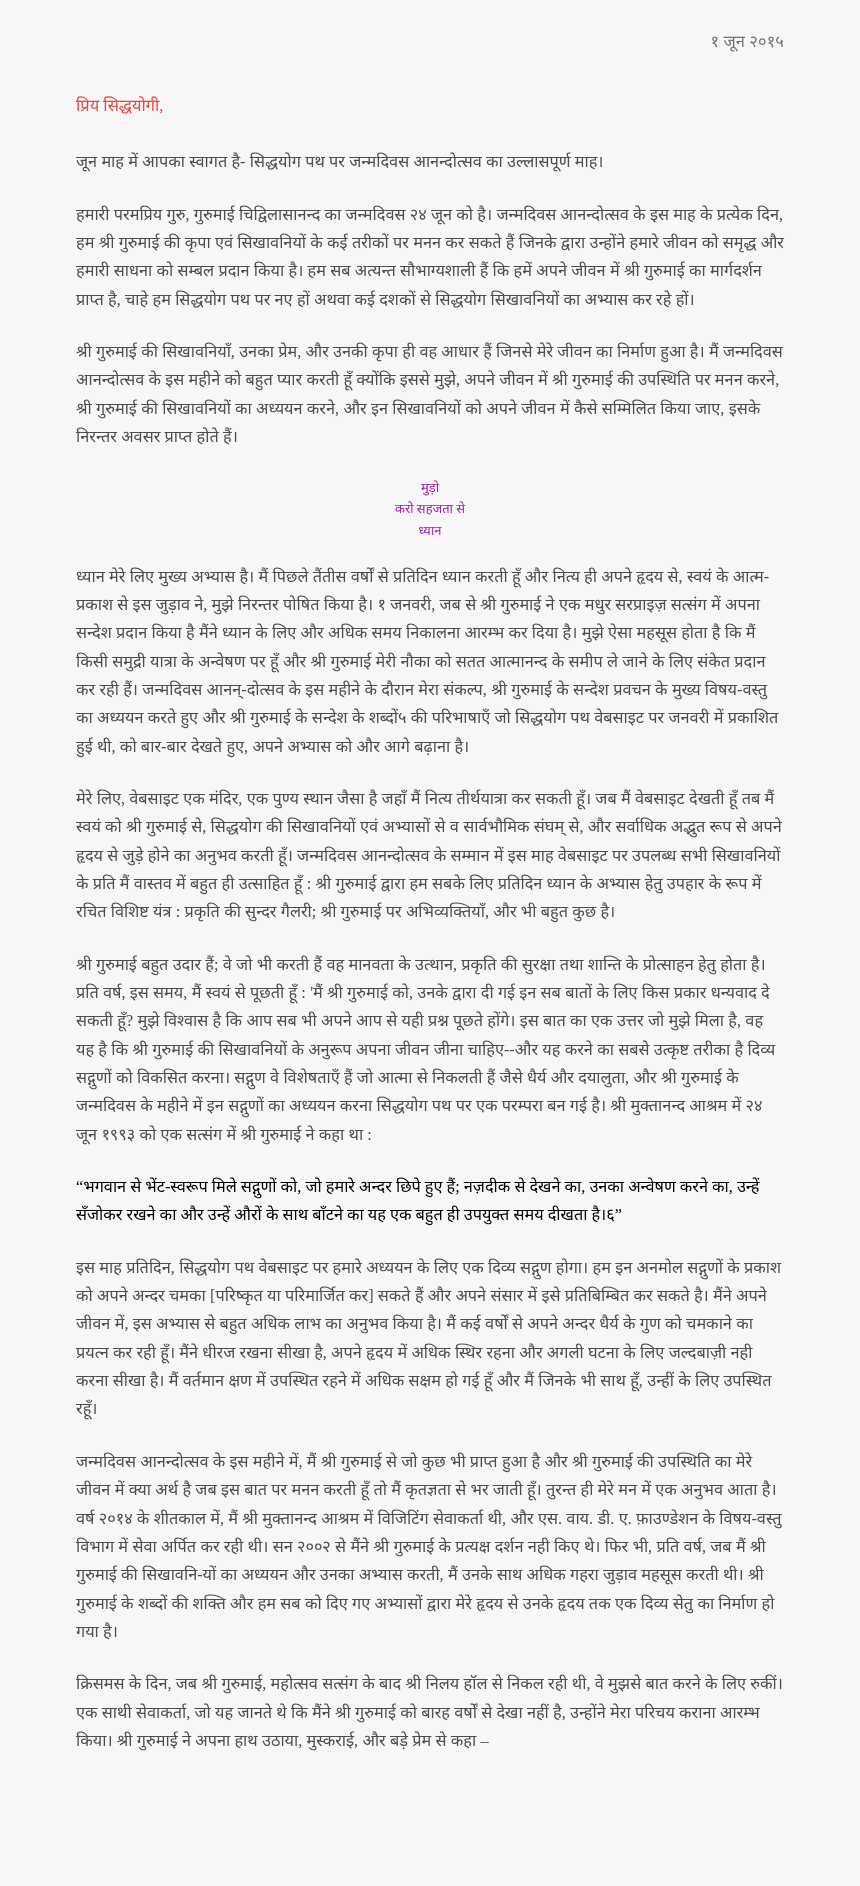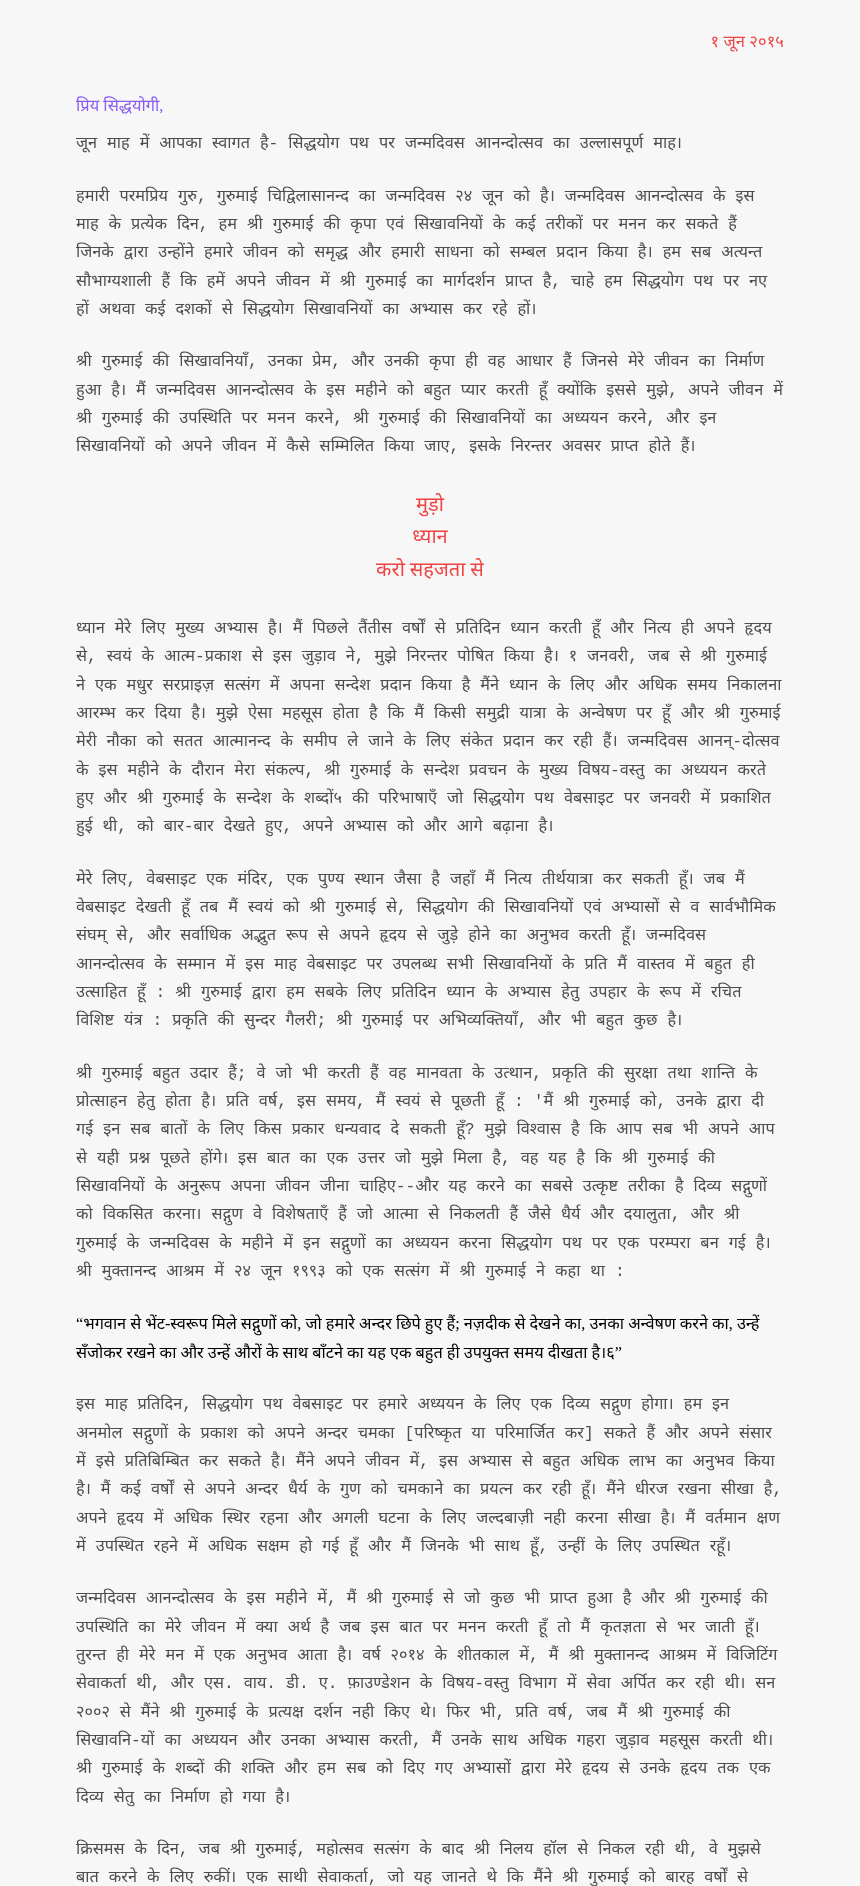--- a/index.html
+++ b/index.html
@@ -25,45 +25,44 @@
   .inner {
     margin: 0 auto;
     width: 708px;          
     padding-top: 30px;
     box-sizing: border-box;
   }
   .date-line {
     text-align: right;
     font-size: 16.5px;
     line-height: 1.5;
-    color: #ef4444;
+    color: #737373;
     margin: 0 0 38px 0;
     letter-spacing: 0.1px;
   }
   .salutation {
     font-size: 16.5px;
     line-height: 1.55;
-    margin: 0 0 12px 0;
-    color: #8b5cf6;
+    margin: 0 0 30px 0;
+    color: #ef4444;
   }
   p.para {
     font-size: 16.3px;
     line-height: 1.74;
     margin: 0 0 24px 0;
     text-align: left;
     color: #4d4d4d;
     word-spacing: 0.2px;
-    font-family: Liberation Mono, monospace;
   }
   .verse {
-    margin: 26px 0 30px 0;
+    margin: 26px 0 22px 0;
     text-align: center;
-    font-size: 20px;
+    font-size: 13px;
     line-height: 1.62;
-    color: #ef4444;
+    color: #a21caf;
   }
   .verse .vline {
     display: block;
   }
   .quote {
     font-size: 16.3px;
     line-height: 1.74;
     margin: 0 0 24px 0;
     color: #000000;
   }
@@ -77,22 +76,22 @@
     <div class="date-line">१ जून २०१५</div>
 
     <div class="salutation">प्रिय सिद्धयोगी,</div>
 
     <p class="para">जून माह में आपका स्वागत है- सिद्धयोग पथ पर जन्मदिवस आनन्दोत्सव  का उल्लासपूर्ण माह।</p>
     <p class="para">हमारी परमप्रिय गुरु, गुरुमाई चिद्विलासानन्द का जन्मदिवस २४ जून को है। जन्मदिवस आनन्दोत्सव  के इस माह के प्रत्येक दिन, हम श्री गुरुमाई की कृपा एवं सिखावनियों के कई तरीकों पर मनन कर सकते हैं जिनके द्वारा उन्होंने हमारे जीवन को समृद्ध और हमारी साधना  को सम्बल प्रदान किया है। हम सब अत्यन्त सौभाग्यशाली हैं कि हमें अपने जीवन में श्री गुरुमाई का मार्गदर्शन प्राप्त है, चाहे हम सिद्धयोग पथ पर नए हों अथवा कई दशकों से सिद्धयोग सिखावनियों का अभ्यास कर रहे हों।</p>
     <p class="para">श्री गुरुमाई की सिखावनियाँ, उनका प्रेम, और उनकी कृपा ही वह आधार हैं जिनसे मेरे जीवन का निर्माण  हुआ है। मैं जन्मदिवस आनन्दोत्सव  के इस महीने को बहुत प्यार करती हूँ क्योंकि इससे मुझे, अपने जीवन में श्री गुरुमाई की उपस्थिति पर मनन करने, श्री गुरुमाई की सिखावनियों का अध्ययन करने, और इन सिखावनियों को अपने जीवन में कैसे सम्मिलित किया जाए, इसके निरन्तर अवसर प्राप्त होते हैं।</p>
 
     <div class="verse">
       <span class="vline">मुड़ो</span>
+      <span class="vline">करो सहजता से</span>
       <span class="vline">ध्यान</span>
-      <span class="vline">करो सहजता से</span>
     </div>
 
     <p class="para">ध्यान मेरे लिए मुख्य अभ्यास है। मैं पिछले तैंतीस वर्षों से प्रतिदिन ध्यान करती हूँ और नित्य ही अपने हृदय से, स्वयं के आत्म-प्रकाश से इस जुड़ाव ने, मुझे निरन्तर पोषित किया है। १ जनवरी, जब से श्री गुरुमाई ने एक मधुर सरप्राइज़ सत्संग  में अपना सन्देश प्रदान किया है मैंने ध्यान के लिए और अधिक समय निकालना आरम्भ कर दिया है। मुझे ऐसा महसूस होता है कि मैं किसी समुद्री यात्रा के अन्वेषण पर हूँ और श्री गुरुमाई मेरी नौका को सतत आत्मानन्द के समीप ले जाने के लिए संकेत प्रदान कर रही हैं। जन्मदिवस आनन्-दोत्सव  के इस महीने के दौरान मेरा संकल्प, श्री गुरुमाई के सन्देश प्रवचन के मुख्य विषय-वस्तु का अध्ययन करते हुए और श्री गुरुमाई के सन्देश के शब्दों५  की परिभाषाएँ जो सिद्धयोग पथ वेबसाइट पर जनवरी में प्रकाशित हुई थी, को बार-बार देखते हुए, अपने अभ्यास को और आगे बढ़ाना है।</p>
     <p class="para">मेरे लिए, वेबसाइट एक मंदिर, एक पुण्य स्थान जैसा है जहाँ मैं नित्य तीर्थयात्रा कर सकती हूँ। जब मैं वेबसाइट देखती हूँ तब मैं स्वयं को श्री गुरुमाई से, सिद्धयोग की सिखावनियों एवं अभ्यासों से व सार्वभौमिक संघम् से, और सर्वाधिक अद्भुत रूप से अपने हृदय से जुड़े होने का अनुभव करती हूँ। जन्मदिवस आनन्दोत्सव  के सम्मान में इस माह वेबसाइट पर उपलब्ध सभी सिखावनियों के प्रति मैं वास्तव में बहुत ही उत्साहित हूँ : श्री गुरुमाई द्वारा हम सबके लिए प्रतिदिन ध्यान के अभ्यास हेतु उपहार के रूप में रचित विशिष्ट यंत्र : प्रकृति की सुन्दर गैलरी; श्री गुरुमाई पर अभिव्यक्तियाँ, और भी बहुत कुछ है।</p>
     <p class="para">श्री गुरुमाई बहुत उदार हैं; वे जो भी करती हैं वह मानवता के उत्थान, प्रकृति की सुरक्षा तथा शान्ति के प्रोत्साहन हेतु होता है। प्रति वर्ष, इस समय, मैं स्वयं से पूछती हूँ : 'मैं श्री गुरुमाई को, उनके द्वारा दी गई इन सब बातों के लिए किस प्रकार धन्यवाद दे सकती हूँ? मुझे विश्वास है कि आप सब भी अपने आप से यही प्रश्न पूछते होंगे। इस बात का एक उत्तर जो मुझे मिला है, वह यह है कि श्री गुरुमाई की सिखावनियों के अनुरूप अपना जीवन जीना चाहिए--और यह करने का सबसे उत्कृष्ट तरीका है दिव्य सद्गुणों को विकसित करना। सद्गुण वे विशेषताएँ हैं जो आत्मा से निकलती हैं जैसे धैर्य और दयालुता, और श्री गुरुमाई के जन्मदिवस के महीने में इन सद्गुणों का अध्ययन करना सिद्धयोग पथ पर एक परम्परा बन गई है। श्री मुक्तानन्द आश्रम में २४ जून १९९३ को एक सत्संग में श्री गुरुमाई ने कहा था :</p>
 
     <p class="quote">“भगवान से भेंट-स्वरूप मिले सद्गुणों को, जो हमारे अन्दर छिपे हुए हैं; नज़दीक से देखने का, उनका अन्वेषण करने का, उन्हें सँजोकर रखने का और उन्हें औरों के साथ बाँटने का यह एक बहुत ही उपयुक्त समय दीखता है।६”</p>
 
     <p class="para">इस माह प्रतिदिन, सिद्धयोग पथ वेबसाइट पर हमारे अध्ययन के लिए एक दिव्य सद्गुण होगा। हम इन अनमोल सद्गुणों के प्रकाश को अपने अन्दर चमका [परिष्कृत या परिमार्जित कर] सकते हैं और अपने संसार में इसे प्रतिबिम्बित कर सकते है। मैंने अपने जीवन में, इस अभ्यास से बहुत अधिक लाभ का अनुभव किया है। मैं कई वर्षों से अपने अन्दर धैर्य के गुण को चमकाने का प्रयत्न कर रही हूँ। मैंने धीरज रखना सीखा है, अपने हृदय में अधिक स्थिर रहना और अगली घटना के लिए जल्दबाज़ी नही करना सीखा है। मैं वर्तमान क्षण में उपस्थित रहने में अधिक सक्षम हो गई हूँ और मैं जिनके भी साथ हूँ, उन्हीं के लिए उपस्थित रहूँ।</p>
     <p class="para">जन्मदिवस आनन्दोत्सव  के इस महीने में, मैं श्री गुरुमाई से जो कुछ भी प्राप्त हुआ है और श्री गुरुमाई की उपस्थिति का मेरे जीवन में क्या अर्थ है जब इस बात पर मनन करती हूँ तो मैं कृतज्ञता से भर जाती हूँ। तुरन्त ही मेरे मन में एक अनुभव आता है। वर्ष २०१४ के शीतकाल में, मैं श्री मुक्तानन्द आश्रम में विजिटिंग सेवाकर्ता थी, और एस. वाय. डी. ए. फ़ाउण्डेशन के विषय-वस्तु विभाग में सेवा अर्पित कर रही थी। सन २००२ से मैंने श्री गुरुमाई के प्रत्यक्ष दर्शन नही किए थे। फिर भी, प्रति वर्ष, जब मैं श्री गुरुमाई की सिखावनि-यों का अध्ययन और उनका अभ्यास करती, मैं उनके साथ अधिक गहरा जुड़ाव महसूस करती थी। श्री गुरुमाई के शब्दों की शक्ति और हम सब को दिए गए अभ्यासों द्वारा मेरे हृदय से उनके हृदय तक एक दिव्य सेतु का निर्माण हो गया है।</p>

